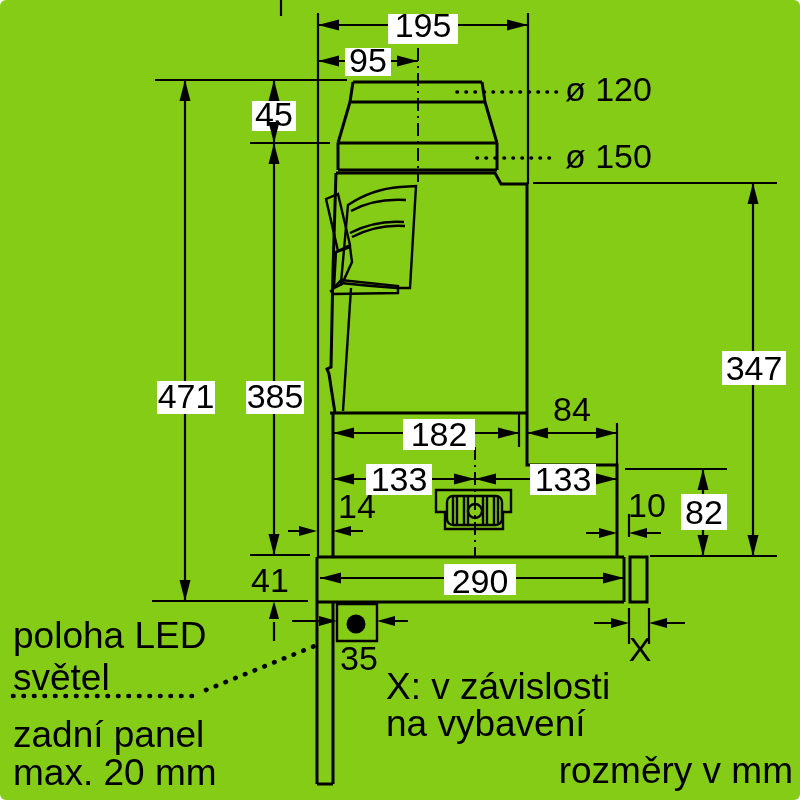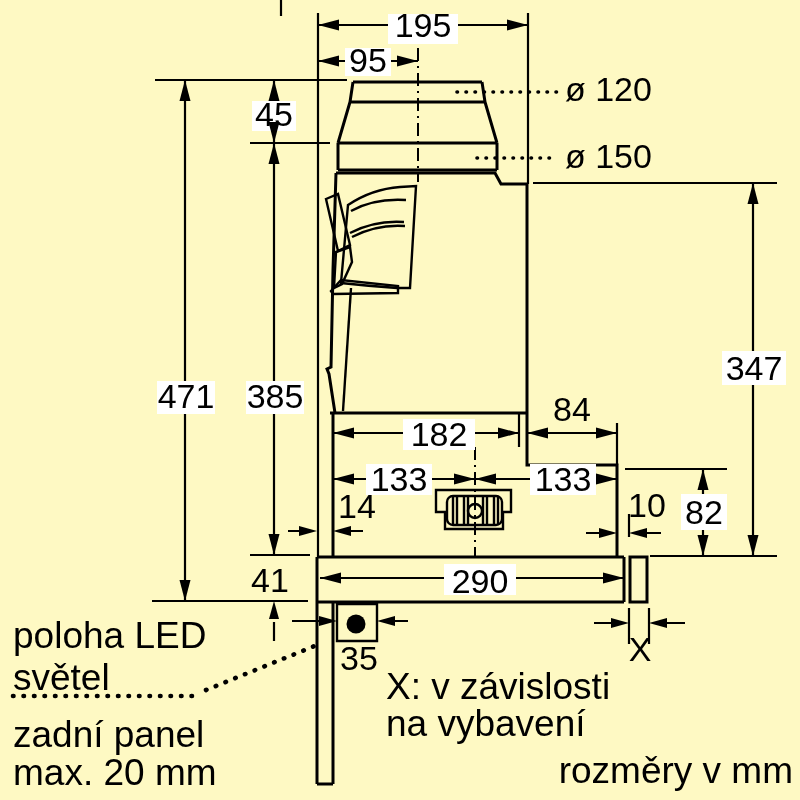--- a/index.html
+++ b/index.html
@@ -1,21 +1,21 @@
 <!DOCTYPE html>
 <html><head>
 <meta charset="utf-8">
 <style>
   html, body {
     margin: 0; padding: 0;
     background: #ffffff;
     width: 800px; height: 800px;
     font-family: "Liberation Sans", sans-serif;
   }
-  #stage { position: relative; width: 800px; height: 800px; background: #fef9c3; }
+  #stage { position: relative; width: 800px; height: 800px; background: #84cc16; border-radius: 6px; }
   svg { display: block; }
   .obj  { stroke: #000; stroke-width: 3;   fill: none; }
   .obj2 { stroke: #000; stroke-width: 2.4; fill: none; }
   .dim  { stroke: #000; stroke-width: 2.2; fill: none; }
   .ctr  { stroke: #000; stroke-width: 2;   fill: none; stroke-dasharray: 13 5 2 5; }
   .dots { stroke: #000; stroke-width: 4.6; fill: none; stroke-dasharray: 0.5 10; stroke-linecap: round; }
   .dots2{ stroke: #000; stroke-width: 3.6; fill: none; stroke-dasharray: 0.5 8.5; stroke-linecap: round; }
   .ah   { fill: #000; stroke: none; }
   .mask { fill: #ffffff; stroke: none; }
   text  { fill: #000; stroke: none; }

